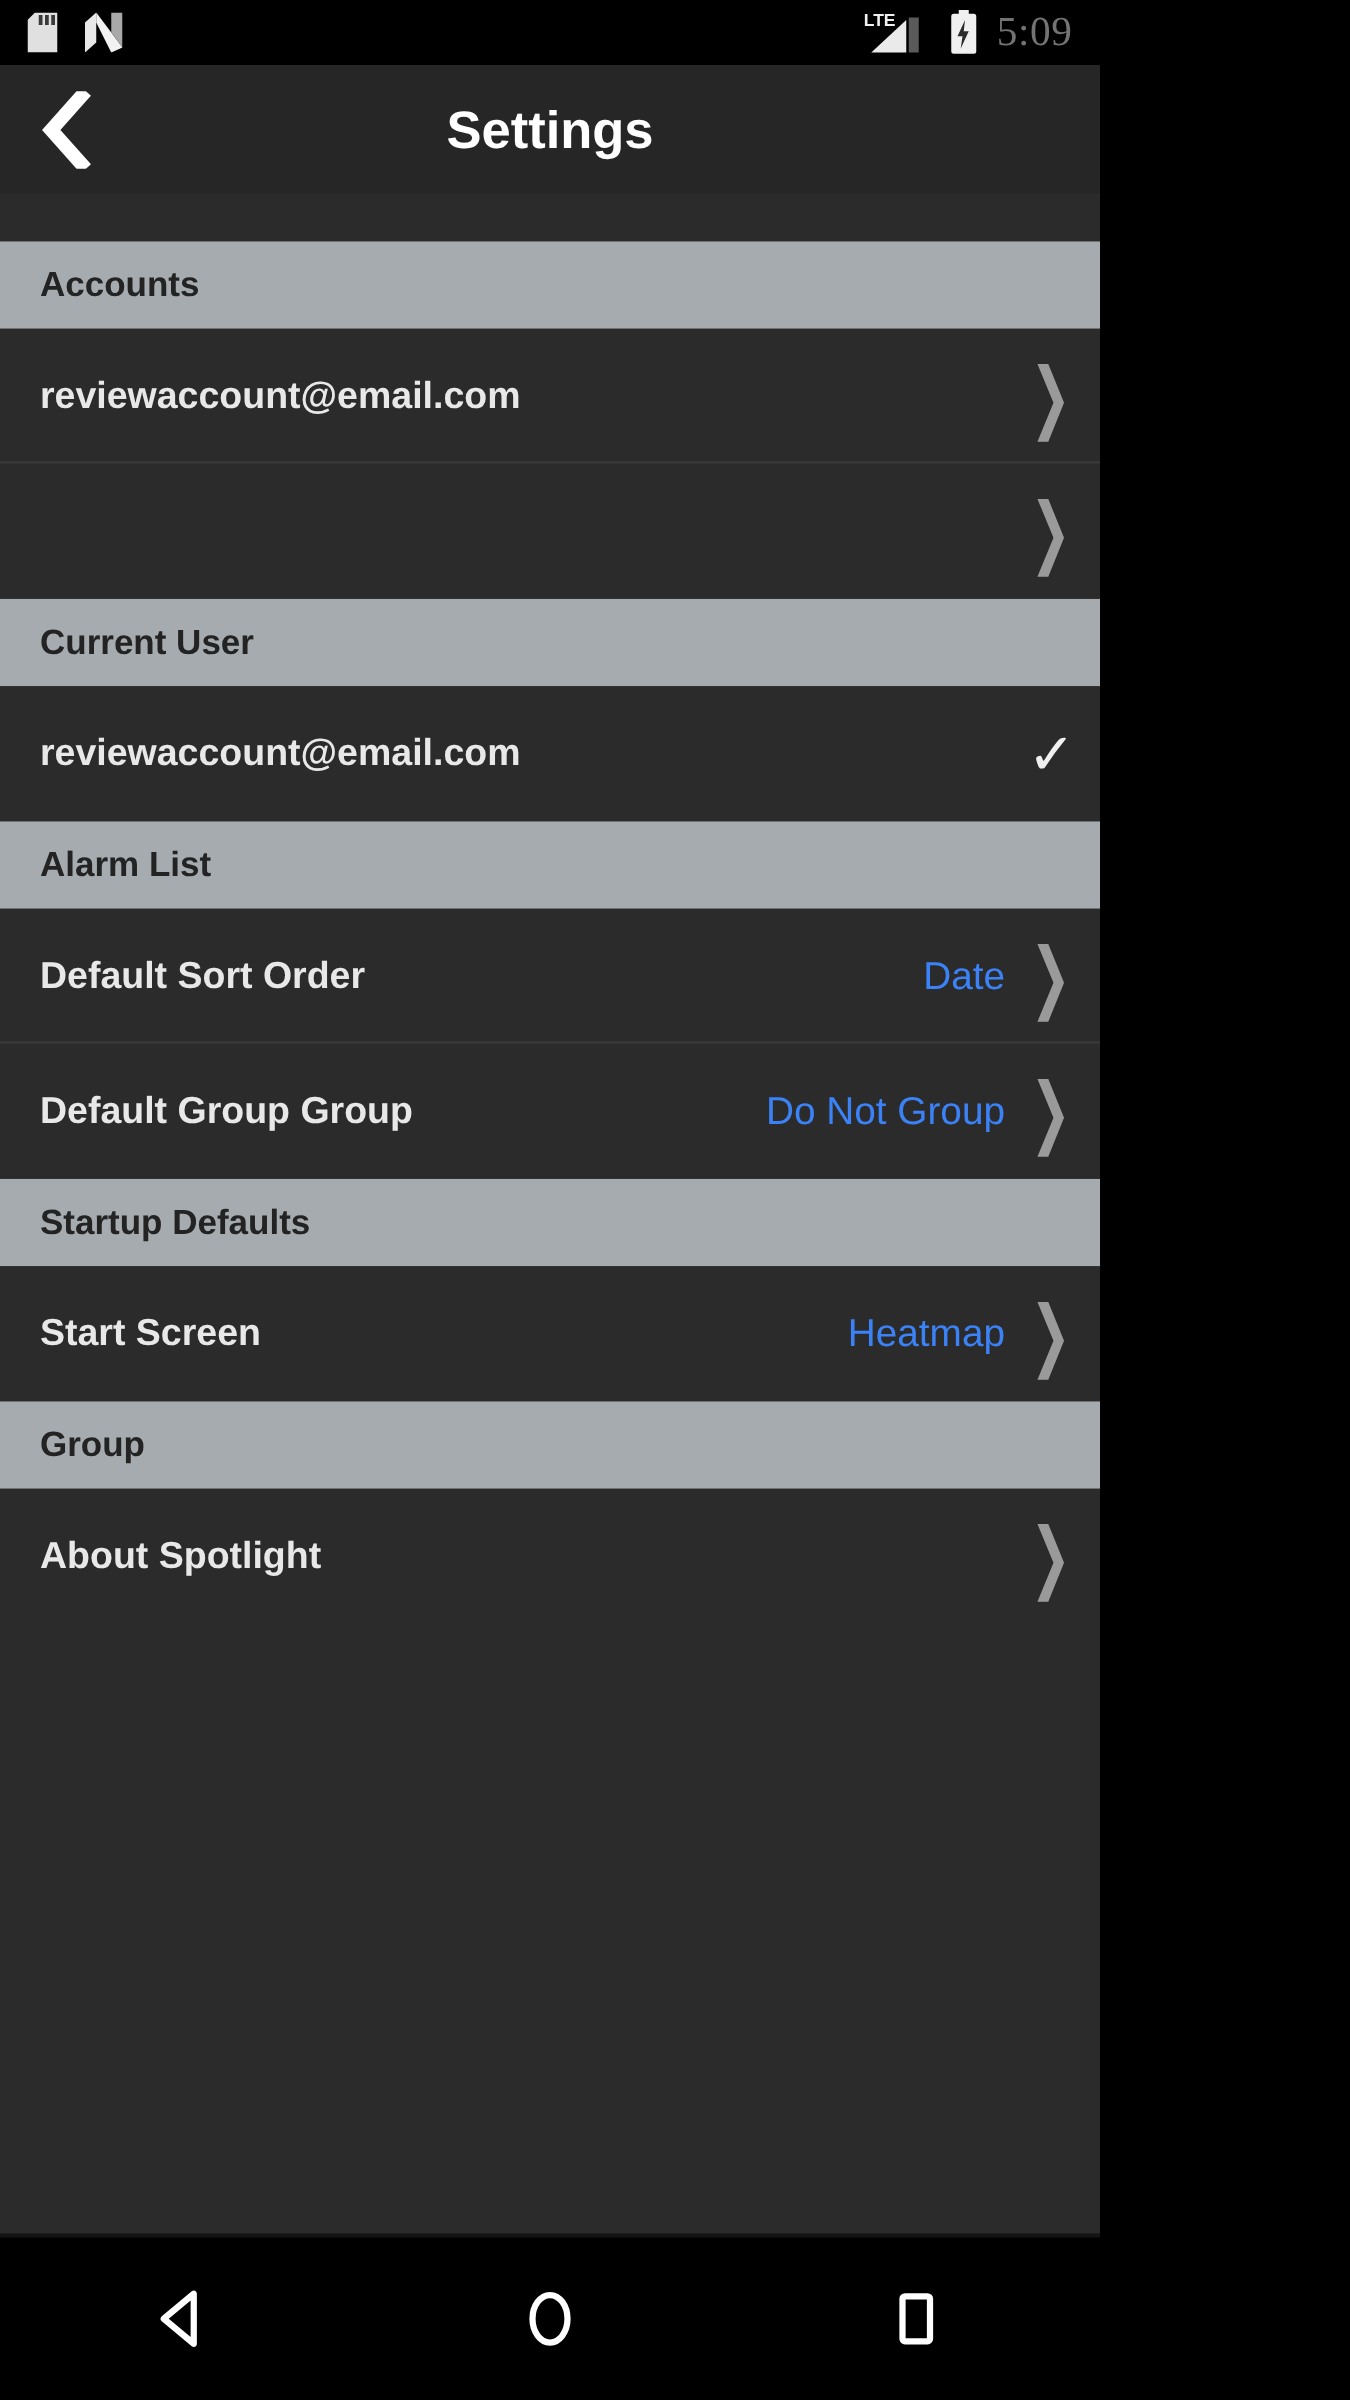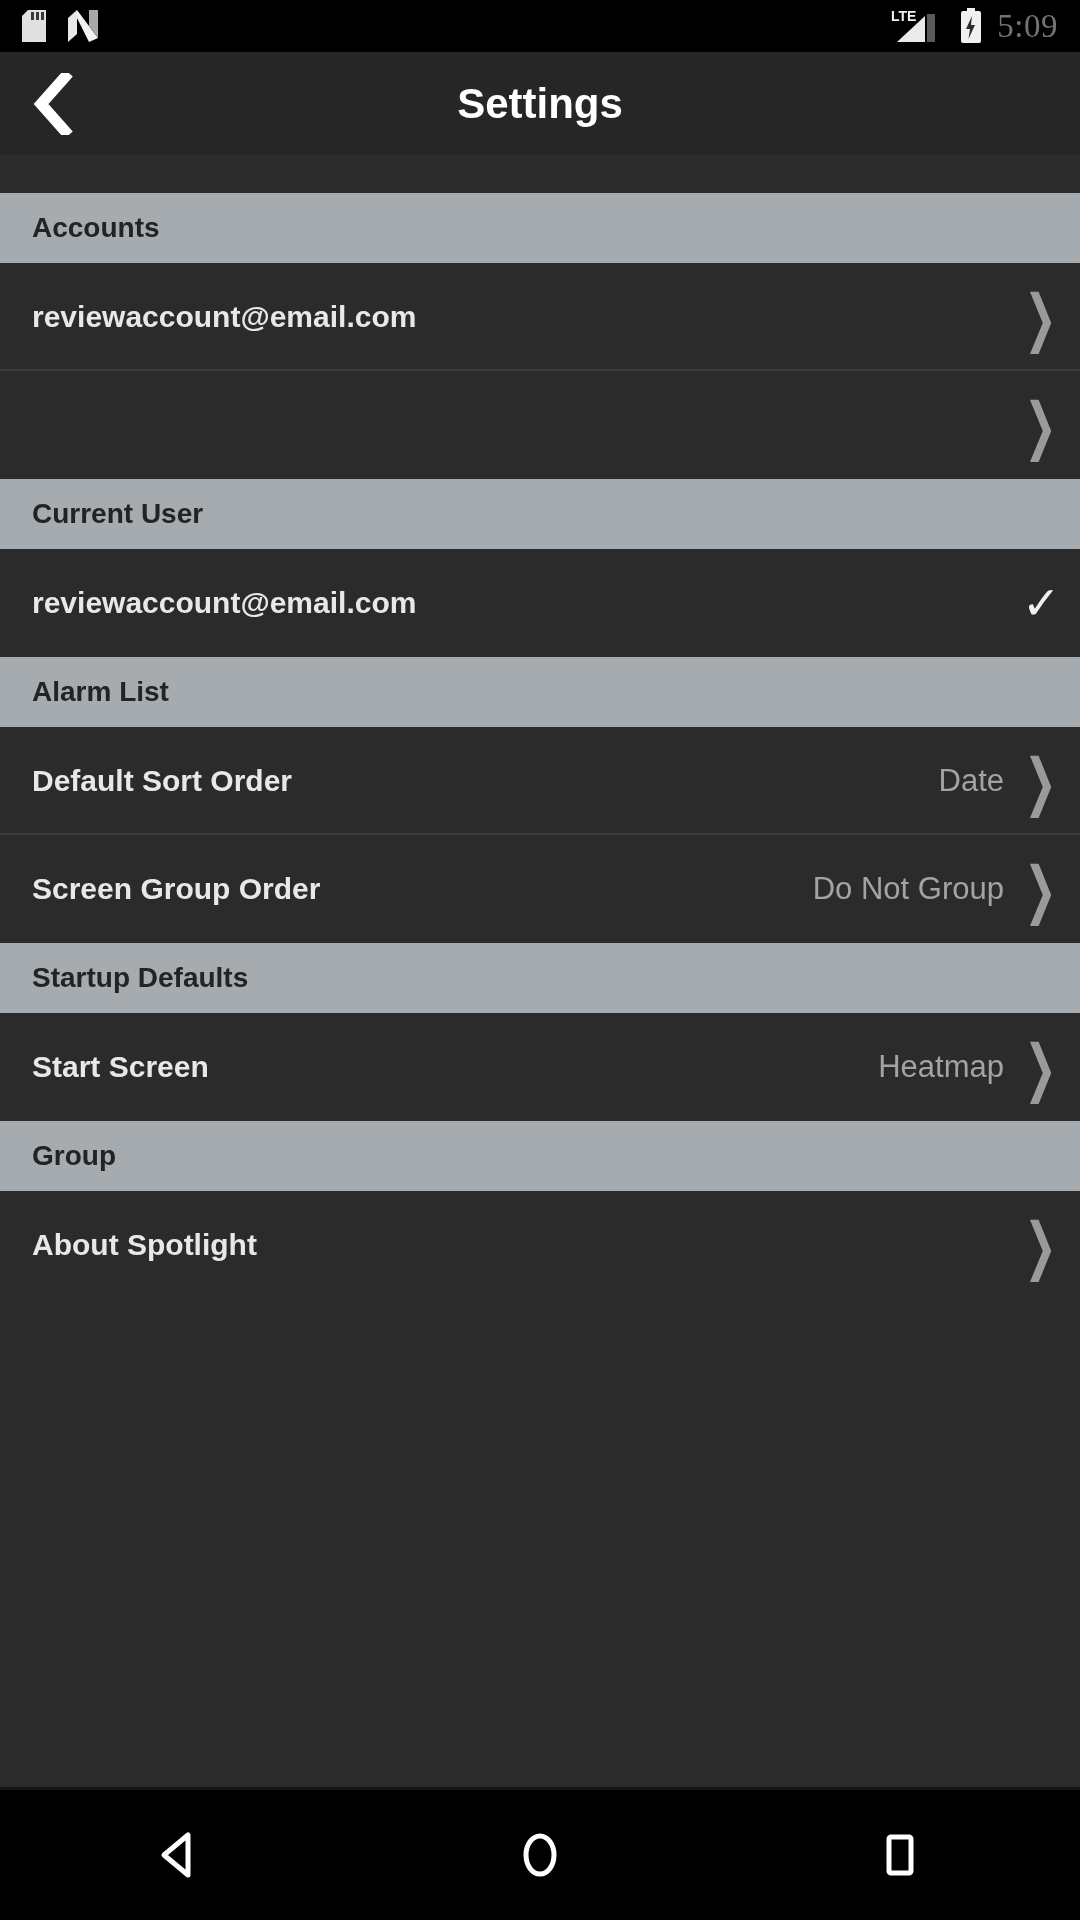--- a/index.html
+++ b/index.html
@@ -2,21 +2,21 @@
 <html><head>
 <meta charset="utf-8">
 <style>
   * { margin:0; padding:0; box-sizing:border-box; }
   html, body {
     width:1080px; height:1920px;
     background:#000;
     font-family:"Liberation Sans", sans-serif;
     overflow:hidden;
   }
-  #screen { width:1080px; height:1920px; position:relative; display:flex; flex-direction:column; background:#2b2b2b; }
+  #screen { width:880px; height:1920px; position:relative; display:flex; flex-direction:column; background:#2b2b2b; }
 
   
   .statusbar {
     height:52px; background:#000; flex:0 0 52px;
     display:flex; align-items:center; padding:0 22px;
   }
   .sb-left { display:flex; align-items:center; gap:22px; }
   .sb-right { margin-left:auto; display:flex; align-items:center; gap:14px; }
   .sb-time { color:#737373; font-size:33px; letter-spacing:.5px;font-family:Liberation Serif, serif; }
 
@@ -51,21 +51,21 @@
     height:108px; background:#2b2b2b;
     display:flex; align-items:center; padding:0 32px;
     position:relative;
   }
   .row.divider::after {
     content:""; position:absolute; left:0; right:0; bottom:0;
     height:2px; background:#3a3a3a;
   }
   .row-title { color:#e8e8e8; font-size:30px; font-weight:bold; }
   .row-right { margin-left:auto; display:flex; align-items:center; gap:18px; }
-  .row-value { color:#a3a3a3; font-size:31px; }
+  .row-value { color:#3b82f6; font-size:31px; }
 
   .chev {
     color:#9a9a9a; font-size:46px; line-height:1;
     font-weight:300; transform:scaleY(1.35) scaleX(.85);
     display:inline-block; width:26px; text-align:center;
   }
   .check {
     color:#f0f0f0; font-size:46px; line-height:1;
     display:inline-block; width:26px; text-align:center; font-weight:300;
   }
@@ -162,21 +162,21 @@
       <span class="sh-label">Alarm List</span>
     </div>
     <div class="row divider">
       <span class="row-title">Default Sort Order</span>
       <span class="row-right">
         <span class="row-value">Date</span>
         <span class="chev">❯</span>
       </span>
     </div>
     <div class="row">
-      <span class="row-title">Screen Group Order</span>
+      <span class="row-title">Default Group Group</span>
       <span class="row-right">
         <span class="row-value">Do Not Group</span>
         <span class="chev">❯</span>
       </span>
     </div>
 
     <div class="section-header">
       <span class="sh-label">Startup Defaults</span>
     </div>
     <div class="row">

